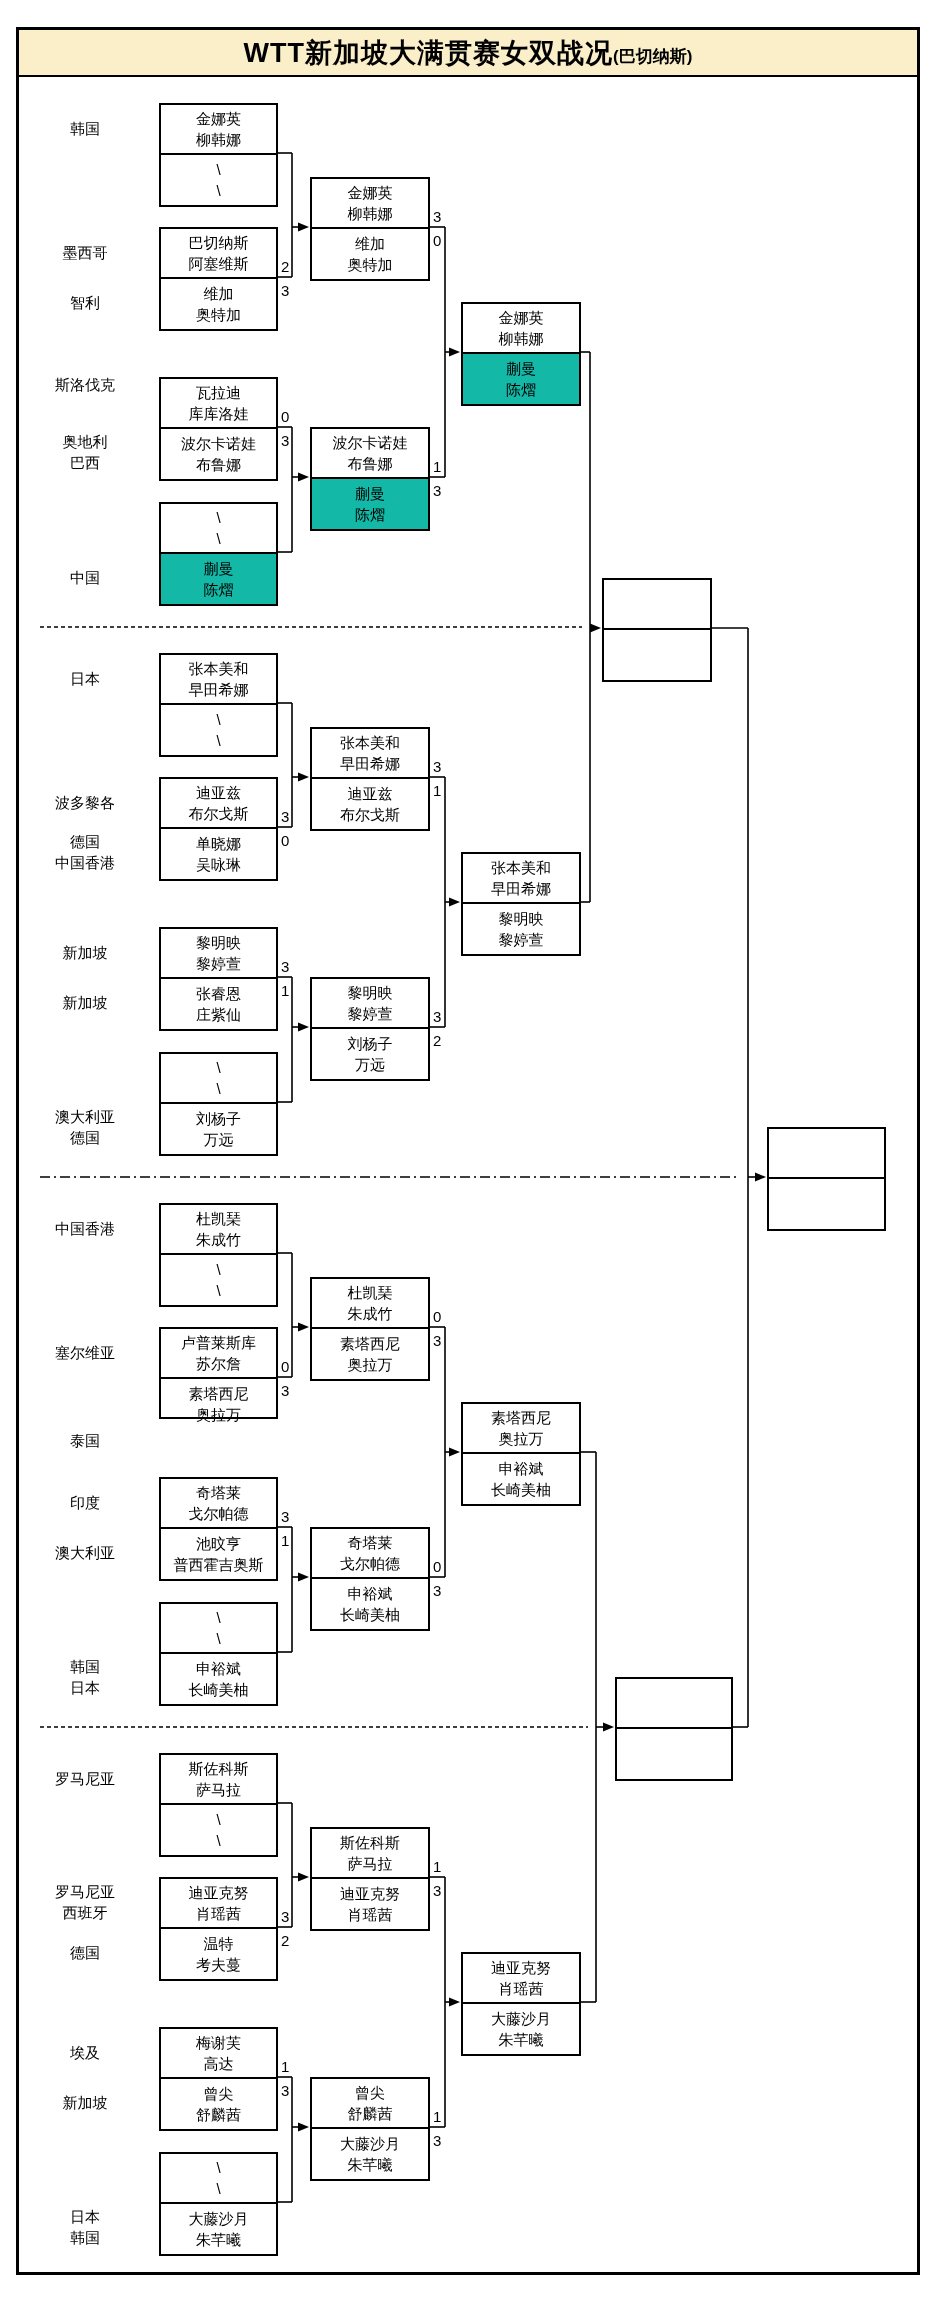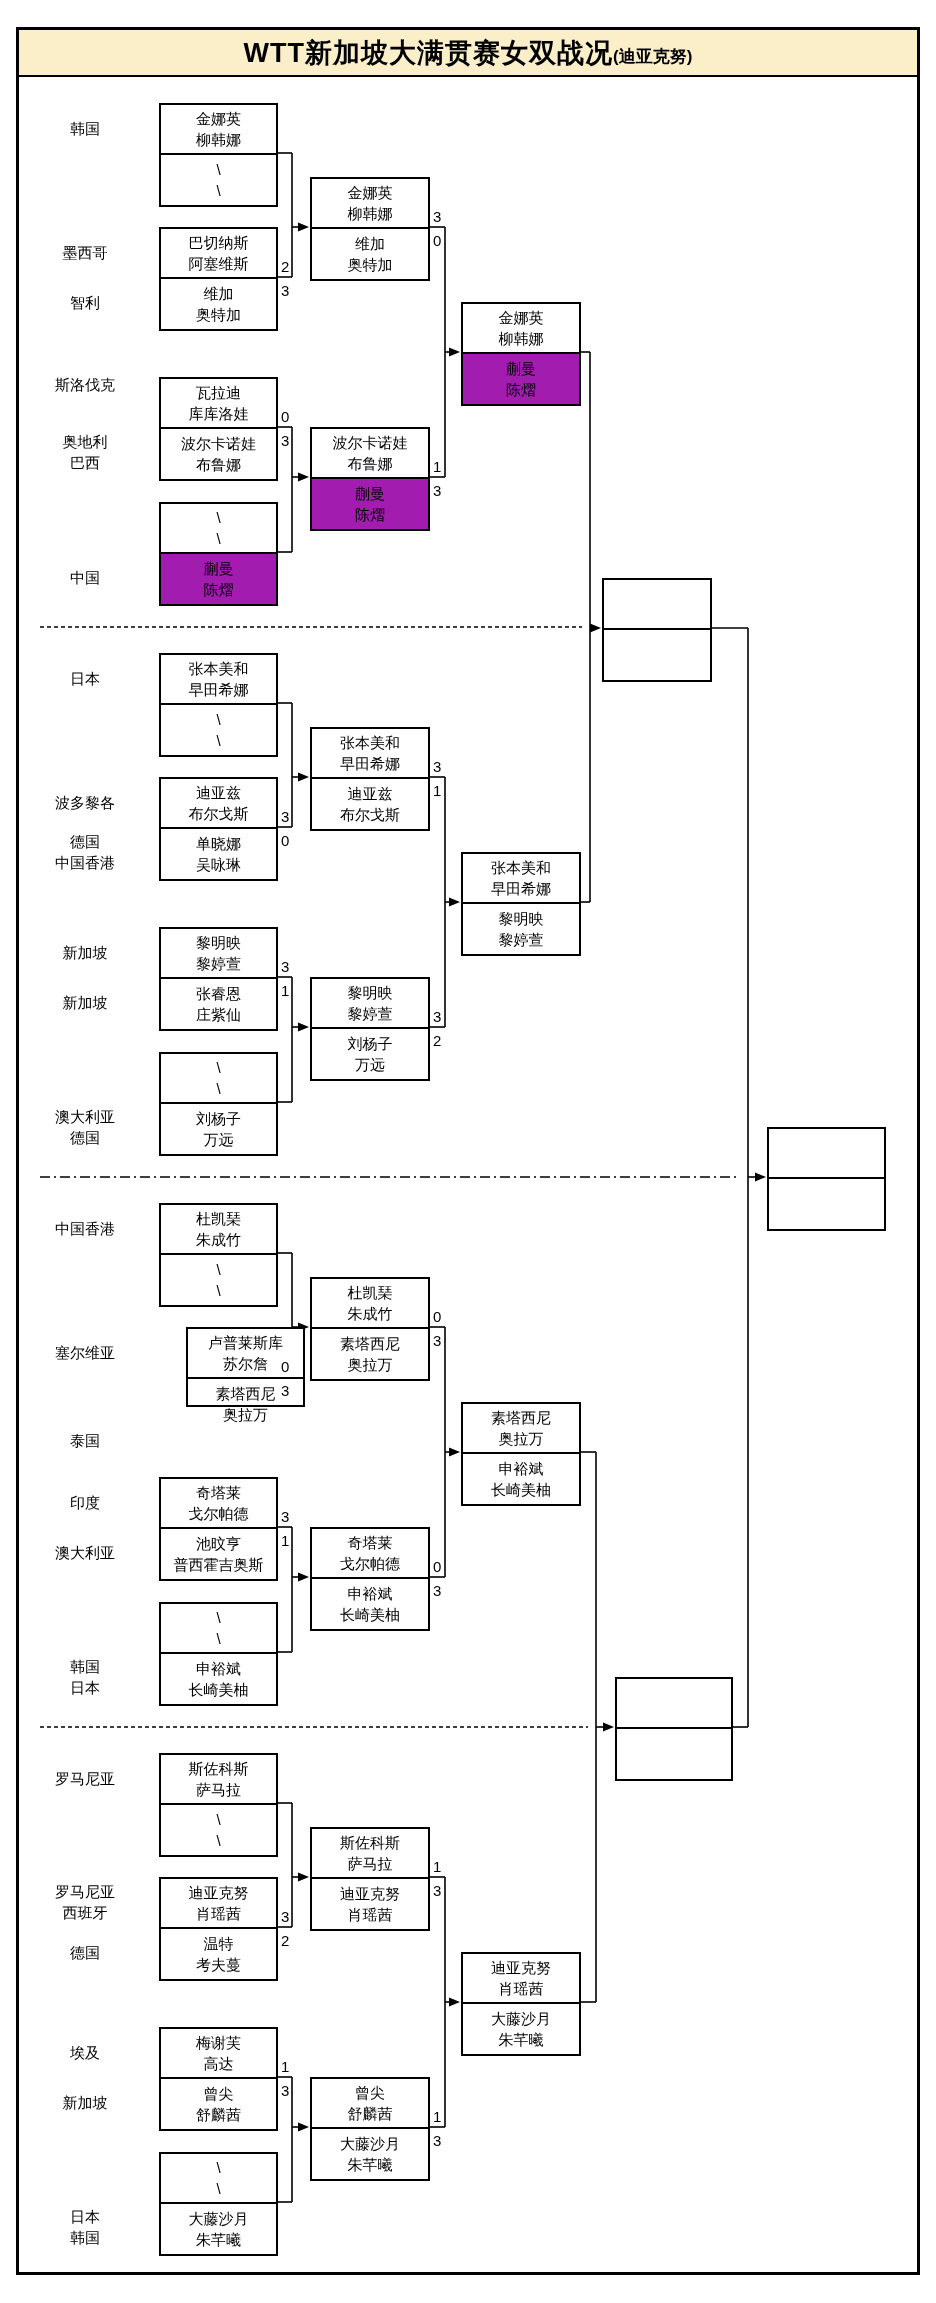--- a/index.html
+++ b/index.html
@@ -10,21 +10,21 @@
          border:3px solid #000;box-sizing:border-box;}
   .banner{position:absolute;left:16px;top:27px;width:904px;height:50px;box-sizing:border-box;
           border:3px solid #000;border-bottom-width:2px;background:#FBEFC9;
           display:flex;align-items:center;justify-content:center;}
   .banner .t{font-size:27px;font-weight:bold;letter-spacing:1px;}
   .banner .c{font-size:17px;font-weight:bold;padding-top:7px;}
   .tbox{position:absolute;box-sizing:border-box;border:2px solid #000;background:#fff;}
   .cell{box-sizing:border-box;height:50px;display:flex;flex-direction:column;
         align-items:center;justify-content:center;font-size:15px;line-height:21px;text-align:center;}
   .cell.ctop{border-bottom:2px solid #000;}
-  .cell.hl{background:#a21caf;}
+  .cell.hl{background:#14b8a6;}
   .nm{white-space:nowrap;}
   .country{position:absolute;left:18px;width:134px;height:50px;display:flex;flex-direction:column;
            align-items:center;justify-content:center;font-size:15px;line-height:21px;text-align:center;}
   .score{position:absolute;width:22px;height:22px;font-size:15px;line-height:22px;text-align:left;}
 </style>
 </head>
 <body>
 
 <div class="page">
   <svg class="connectors" id="connectors" width="936" height="2303" viewBox="0 0 936 2303">
@@ -103,21 +103,21 @@
       <line x1="748" y1="628" x2="748" y2="1727" stroke="#000000" stroke-width="1.6"></line>
       <line x1="748" y1="1177" x2="757" y2="1177" stroke="#000000" stroke-width="1.6"></line>
       <polygon points="766,1177 755,1172.5 755,1181.5" fill="#000000"></polygon>
       <line x1="40" y1="627" x2="582" y2="627" stroke="#000000" stroke-width="1.6" stroke-dasharray="4 3"></line>
       <line x1="40" y1="1177" x2="740" y2="1177" stroke="#000000" stroke-width="1.6" stroke-dasharray="10 4 2 4"></line>
       <line x1="40" y1="1727" x2="588" y2="1727" stroke="#000000" stroke-width="1.6" stroke-dasharray="4 3"></line>
     </svg>
   <div class="frame"></div>
   <div class="banner">
     <span class="t">WTT新加坡大满贯赛女双战况</span>
-    <span class="c">(迪亚克努)</span>
+    <span class="c">(巴切纳斯)</span>
   </div>
   <div id="boxes">
       <div class="tbox" style="left: 159px; top: 103px; width: 119px; height: 104px;">
         <div class="cell ctop">
           <div class="nm">金娜英</div>
           <div class="nm">柳韩娜</div>
         </div>
         <div class="cell">
           <div class="nm">\</div>
           <div class="nm">\</div>
@@ -314,21 +314,21 @@
           <div class="nm">朱成竹</div>
         </div>
         <div class="cell">
           <div class="nm">\</div>
           <div class="nm">\</div>
         </div>
       </div>
       <div class="country" style="top: 1203px;">
         <div>中国香港</div>
       </div>
-      <div class="tbox" style="left: 159px; top: 1327px; width: 119px; height: 80px; margin-left: 27px;">
+      <div class="tbox" style="left: 159px; top: 1327px; width: 119px; height: 92px;">
         <div class="cell ctop">
           <div class="nm">卢普莱斯库</div>
           <div class="nm">苏尔詹</div>
         </div>
         <div class="cell">
           <div class="nm">素塔西尼</div>
           <div class="nm">奥拉万</div>
         </div>
       </div>
       <div class="country" style="top: 1327px;">

